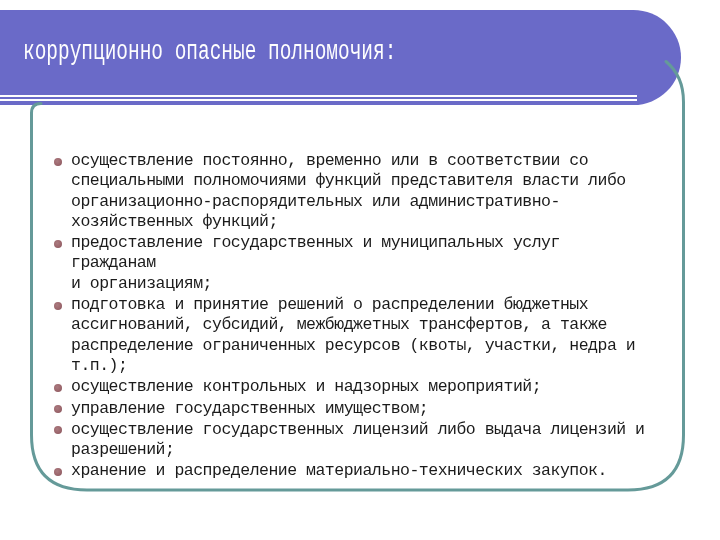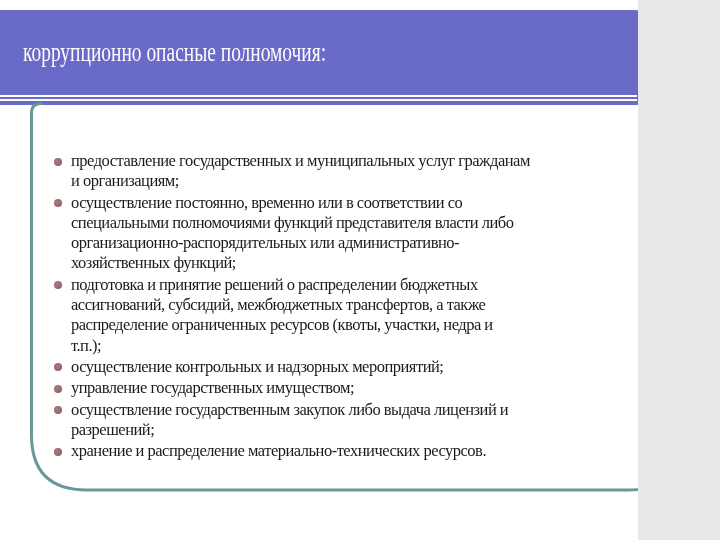--- a/index.html
+++ b/index.html
@@ -1,19 +1,19 @@
 <!DOCTYPE html>
 <html style="--bg: #ffffff; --band: #6a6ac8; --divider: #ffffff; --frame: #659a99; --dot: #9c666c; --title-text: #fefefe; --body-text: #1b1b1b;"><head>
 <meta charset="utf-8">
 <style>
   html,body { margin:0; padding:0; background:#e8e8e8; }
   .slide {
-    position:relative; width:638px; height:540px; overflow:hidden;
+    position:relative; width:720px; height:540px; overflow:hidden;
     background:var(--bg,#ffffff);
-    font-family:Liberation Serif, serif;
+    font-family:Liberation Mono, monospace;
   }
   
   .title-band {
     position:absolute; left:0; top:10px; width:681px; height:95px;
     background:var(--band,#6a6ac8);
     border-radius:0 47.5px 47.5px 0;
   }
   .band-line {
     position:absolute; left:0; width:637px; height:2px;
     background:var(--divider,#ffffff);
@@ -63,49 +63,49 @@
   <svg class="frame-svg" width="720" height="540" viewBox="0 0 720 540" aria-hidden="true">
     <path class="frame-path" d="M 41 103.5 Q 31.5 103.5 31.5 113
              L 31.5 435 Q 31.5 490 87 490
              L 628 490 Q 683.5 490 683.5 435
              L 683.5 102 Q 683.5 76 666 61.5"></path>
   </svg>
 
   <ul class="bullets">
     <li>
       <span class="dot"></span>
-      <span class="bullet-text">предоставление государственных и муниципальных услуг гражданам
-и организациям;</span>
-    </li>
-    <li>
-      <span class="dot"></span>
       <span class="bullet-text">осуществление постоянно, временно или в соответствии со
 специальными полномочиями функций представителя власти либо
 организационно-распорядительных или административно-
 хозяйственных функций;</span>
+    </li>
+    <li>
+      <span class="dot"></span>
+      <span class="bullet-text">предоставление государственных и муниципальных услуг гражданам
+и организациям;</span>
     </li>
     <li>
       <span class="dot"></span>
       <span class="bullet-text">подготовка и принятие решений о распределении бюджетных
 ассигнований, субсидий, межбюджетных трансфертов, а также
 распределение ограниченных ресурсов (квоты, участки, недра и
 т.п.);</span>
     </li>
     <li>
       <span class="dot"></span>
       <span class="bullet-text">осуществление контрольных и надзорных мероприятий;</span>
     </li>
     <li>
       <span class="dot"></span>
       <span class="bullet-text">управление государственных имуществом;</span>
     </li>
     <li>
       <span class="dot"></span>
-      <span class="bullet-text">осуществление государственным закупок либо выдача лицензий и
+      <span class="bullet-text">осуществление государственных лицензий либо выдача лицензий и
 разрешений;</span>
     </li>
     <li>
       <span class="dot"></span>
-      <span class="bullet-text">хранение и распределение материально-технических ресурсов.</span>
+      <span class="bullet-text">хранение и распределение материально-технических закупок.</span>
     </li>
   </ul>
 
 </div>
 
 </body></html>

